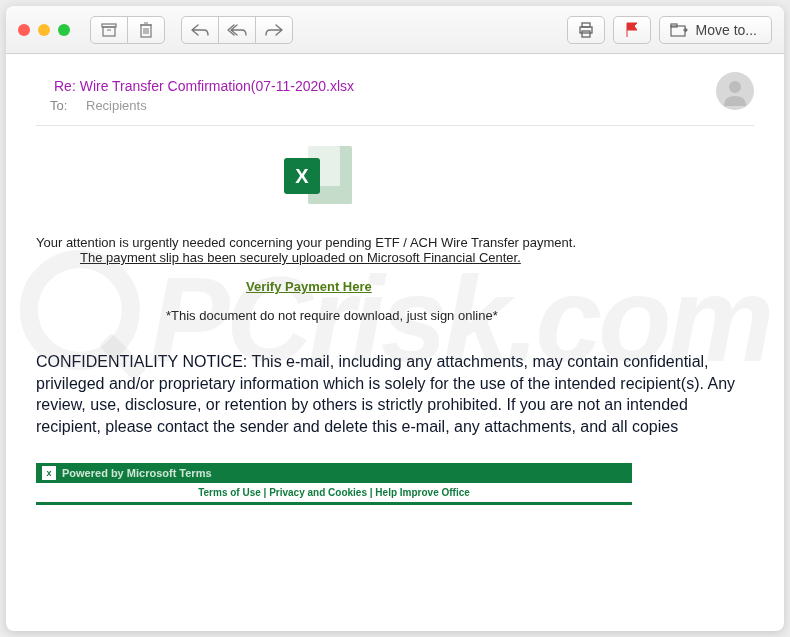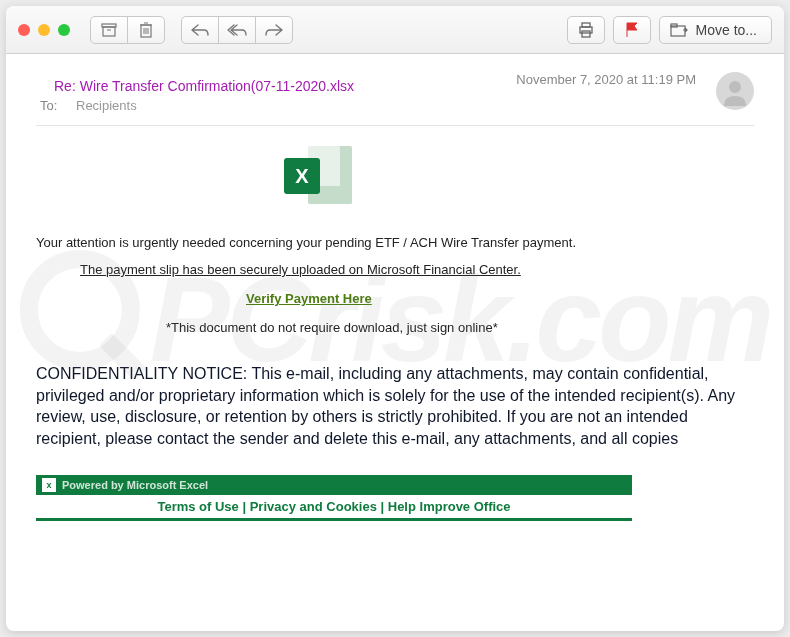--- a/index.html
+++ b/index.html
@@ -57,38 +57,38 @@
     }
     .content { padding: 18px 30px 0 30px; flex: 1; overflow: hidden; }
     .header-row { display: flex; align-items: flex-start; }
     .header-left { flex: 1; }
     .from-line { display: flex; align-items: center; gap: 8px; }
     .unread-dot { width: 10px; height: 10px; border-radius: 50%; background: #1c7ed6; }
     .from-name { font-size: 17px; font-weight: 700; color: #222; }
     .date-text { font-size: 13px; color: #888; padding-right: 12px; white-space: nowrap; }
     .avatar { width: 38px; height: 38px; border-radius: 50%; background: #d8d8d8; display:flex; align-items:center; justify-content:center; margin-left: 8px;}
     .subject-line { font-size: 14px; color: #a21caf; margin: 6px 0 4px 18px; }
-    .to-line { font-size: 13px; color: #555; margin-left: 4px; display:flex; gap:6px; }
+    .to-line { font-size: 13px; color: #555; margin-left: 14px; display:flex; gap:6px; }
     .to-line .label { color: #888; width: 30px; }
     .to-line .val { color: #999; }
     .divider { border: none; border-top: 1px solid #e4e4e4; margin: 12px 0 18px 0; }
     .body-area { font-size: 13px; color: #222; }
     .excel-icon-wrap { text-align: left; padding-left: 248px; margin-bottom: 26px; }
     .excel-icon { width: 68px; height: 62px; position: relative; display:inline-block; }
     .excel-sheet { position:absolute; right:0; top:2px; width:44px; height:58px; background:#e8f0ea; border-radius:2px; box-shadow: inset -12px 0 0 #c6dccb, inset 0 -18px 0 #c6dccb; }
     .excel-badge { position:absolute; left:0; top:14px; width:36px; height:36px; background:#107c41; border-radius:3px; display:flex; align-items:center; justify-content:center; color:#fff; font-weight:700; font-size:20px; font-family: Arial; }
-    .line1 { margin-bottom: 12px; }
+    .line1 { margin-bottom: 0; }
     .line2 { margin-bottom: 14px; padding-left: 44px; text-decoration: underline; }
     .verify-wrap { text-align:left; padding-left: 210px; margin-bottom:14px; }
     .verify-link { color:#4d7c0f; font-weight:700; text-decoration: underline; font-size:13px; }
     .line4 { padding-left: 130px; margin-bottom: 28px; }
     .confidentiality { font-size: 16px; color: #0f172a; line-height: 1.35; margin-bottom: 26px; }
     .footer-banner { background:#0f7b3e; height:20px; display:flex; align-items:center; gap:6px; padding:0 6px; color:#cfe6d6; font-size:11px; font-weight:700;}
     .footer-banner .fx { width:14px; height:14px; background:#fff; color:#0f7b3e; font-size:9px; display:flex; align-items:center; justify-content:center; font-weight:700;}
-    .footer-links { background:#fff; padding: 4px 0; text-align:center; font-size:13px; }
+    .footer-links { background:#fff; padding: 4px 0; text-align:center; font-size:10px; }
     .footer-links a { color:#0f7b3e; font-weight:700; text-decoration:none; }
     .footer-links .sep { color:#0f7b3e; font-weight:700; }
     .footer-block { border-bottom: 3px solid #0f7b3e; width: 596px; }
     .watermark {
       position: absolute; top: 50%; left: 50%; transform: translate(-50%, -50%);
       font-size: 120px; font-weight: 700; color: rgba(120,120,120,0.09);
       letter-spacing: -4px; pointer-events: none; font-style: italic;
       display:flex; align-items:flex-start; gap: 10px;
     }
     .watermark .wm-circle { width:120px; height:120px; border: 18px solid rgba(120,120,120,0.09); border-radius:50%; position:relative;}
@@ -169,21 +169,20 @@
 
   <div class="content">
     <div class="header-row">
       <div class="header-left">
         <div class="subject-line">Re: Wire Transfer Comfirmation(07-11-2020.xlsx</div>
         <div class="to-line">
           <span class="label">To:</span>
           <span class="val">Recipients</span>
         </div>
       </div>
-      <div class="date-text">November 7, 2020 at 11:19 PM</div>
       <div class="avatar">
         <svg width="30" height="30" viewBox="0 0 30 30">
             <circle cx="15" cy="11" r="6" fill="#bdbdbd"></circle>
             <path d="M4 30 Q4 20 15 20 Q26 20 26 30 Z" fill="#bdbdbd"></path>
           </svg>
       </div>
     </div>
 
     <hr class="divider">
 
@@ -198,21 +197,21 @@
       <div class="line2">The payment slip has been securely uploaded on Microsoft Financial Center.</div>
       <div class="verify-wrap">
         <a href="#" class="verify-link">Verify Payment Here</a>
       </div>
       <div class="line4">*This document do not require download, just sign online*</div>
       <div class="confidentiality">CONFIDENTIALITY NOTICE: This e-mail, including any attachments, may contain confidential, privileged and/or proprietary information which is solely for the use of the intended recipient(s). Any review, use, disclosure, or retention by others is strictly prohibited. If you are not an intended recipient, please contact the sender and delete this e-mail, any attachments, and all copies</div>
 
       <div class="footer-block">
         <div class="footer-banner">
           <div class="fx">x</div>
-          <span>Powered by Microsoft Excel</span>
+          <span>Powered by Microsoft Terms</span>
         </div>
         <div class="footer-links">
           <a href="#">Terms of Use</a>
           <span class="sep"> | </span>
           <a href="#">Privacy and Cookies</a>
           <span class="sep"> | </span>
           <a href="#">Help Improve Office</a>
         </div>
       </div>
     </div>

